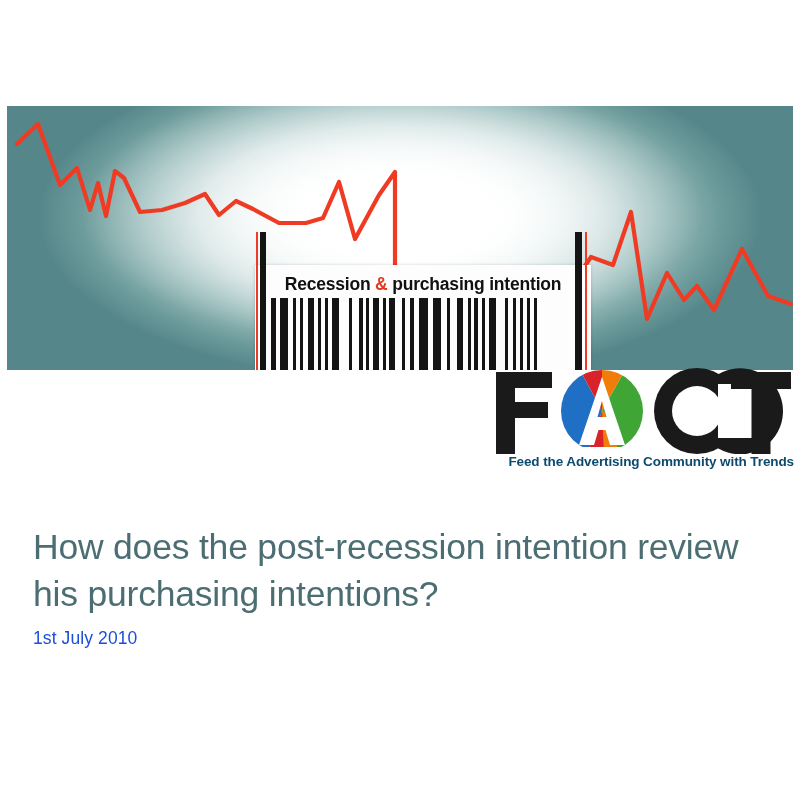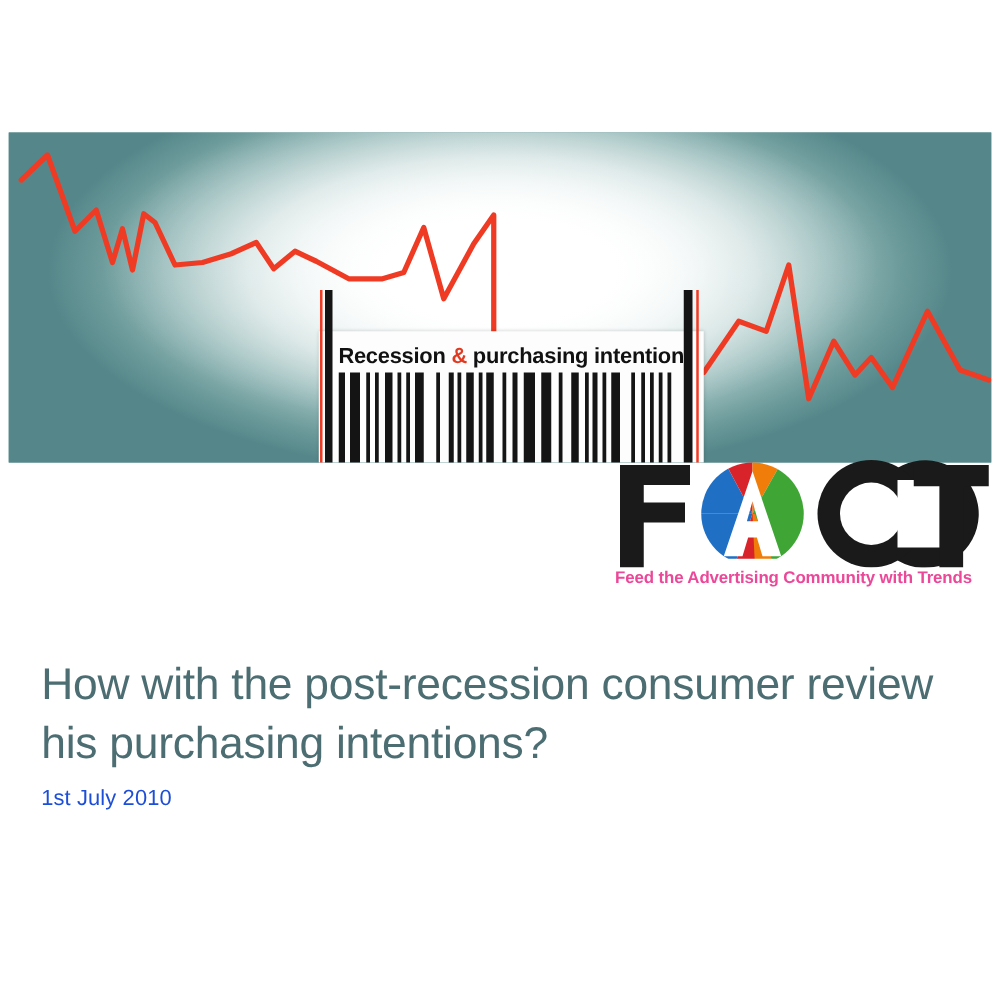--- a/index.html
+++ b/index.html
@@ -55,20 +55,21 @@
   
   #barcode {
     position: absolute;
     left: 248px;
     top: 159px;
     width: 308px;
     height: 143px;
     background: #fdfdfd;
     z-index: 3;
     box-shadow: 0 0 3px rgba(0,0,0,0.18);
+    padding-left: 28px;
   }
   #barcode-caption {
     position: absolute;
     left: 0;
     right: 0;
     top: 6px;
     height: 26px;
     text-align: center;
     font-family: "Liberation Sans", sans-serif;
     font-weight: bold;
@@ -120,26 +121,26 @@
     left: 0;
     top: 0;
     width: 302px;
     height: 86px;
   }
   #logo-tagline {
     position: absolute;
     left: 0;
     top: 86px;
     width: 302px;
-    text-align: left;
+    text-align: right;
     font-family: "Liberation Sans", sans-serif;
     font-weight: bold;
     font-size: 13.5px;
     letter-spacing: -0.1px;
-    color: #ec4899;
+    color: #0c4a6e;
     white-space: nowrap;
   }
 
   
   #title {
     position: absolute;
     left: 33px;
     top: 524px;
     width: 720px;
     font-family: "Liberation Sans", sans-serif;
@@ -263,14 +264,14 @@
     </g>
 
     <g>
       <path fill="#1a1a1a" d="M239,4 h60 v17 h-20.5 v65 h-19 v-65 h-20.5 z"></path>
     </g>
   </svg>
 
   <div id="logo-tagline">Feed the Advertising Community with Trends</div>
 </div>
 
-<div id="title">How with the post-recession consumer review his purchasing intentions?</div>
+<div id="title">How does the post-recession intention review his purchasing intentions?</div>
 <div id="subtitle">1st July 2010</div>
 
 </body></html>

